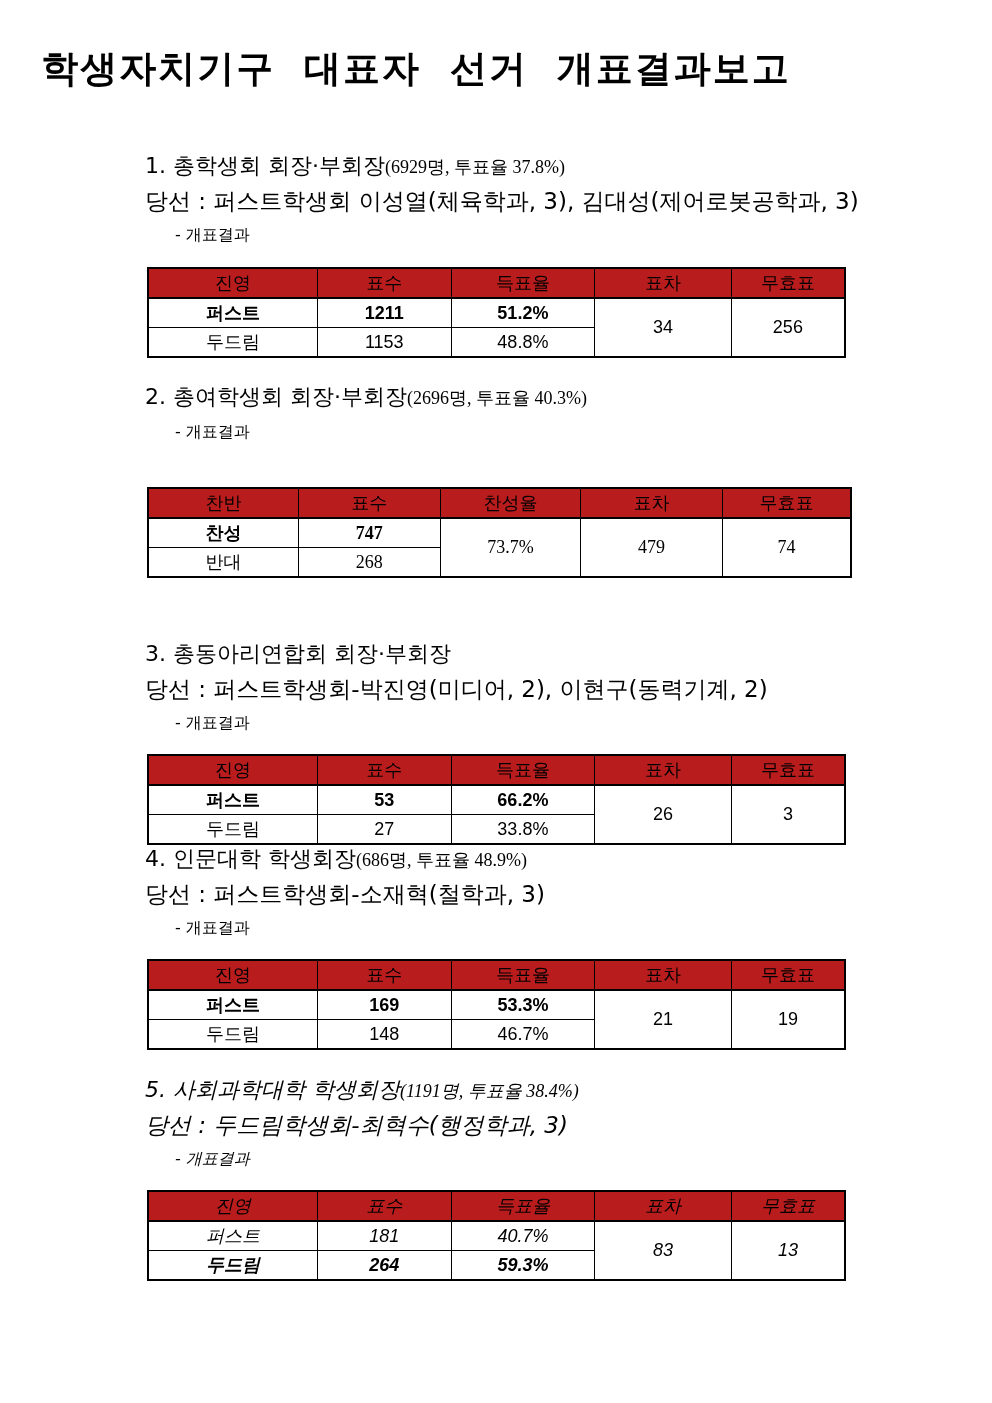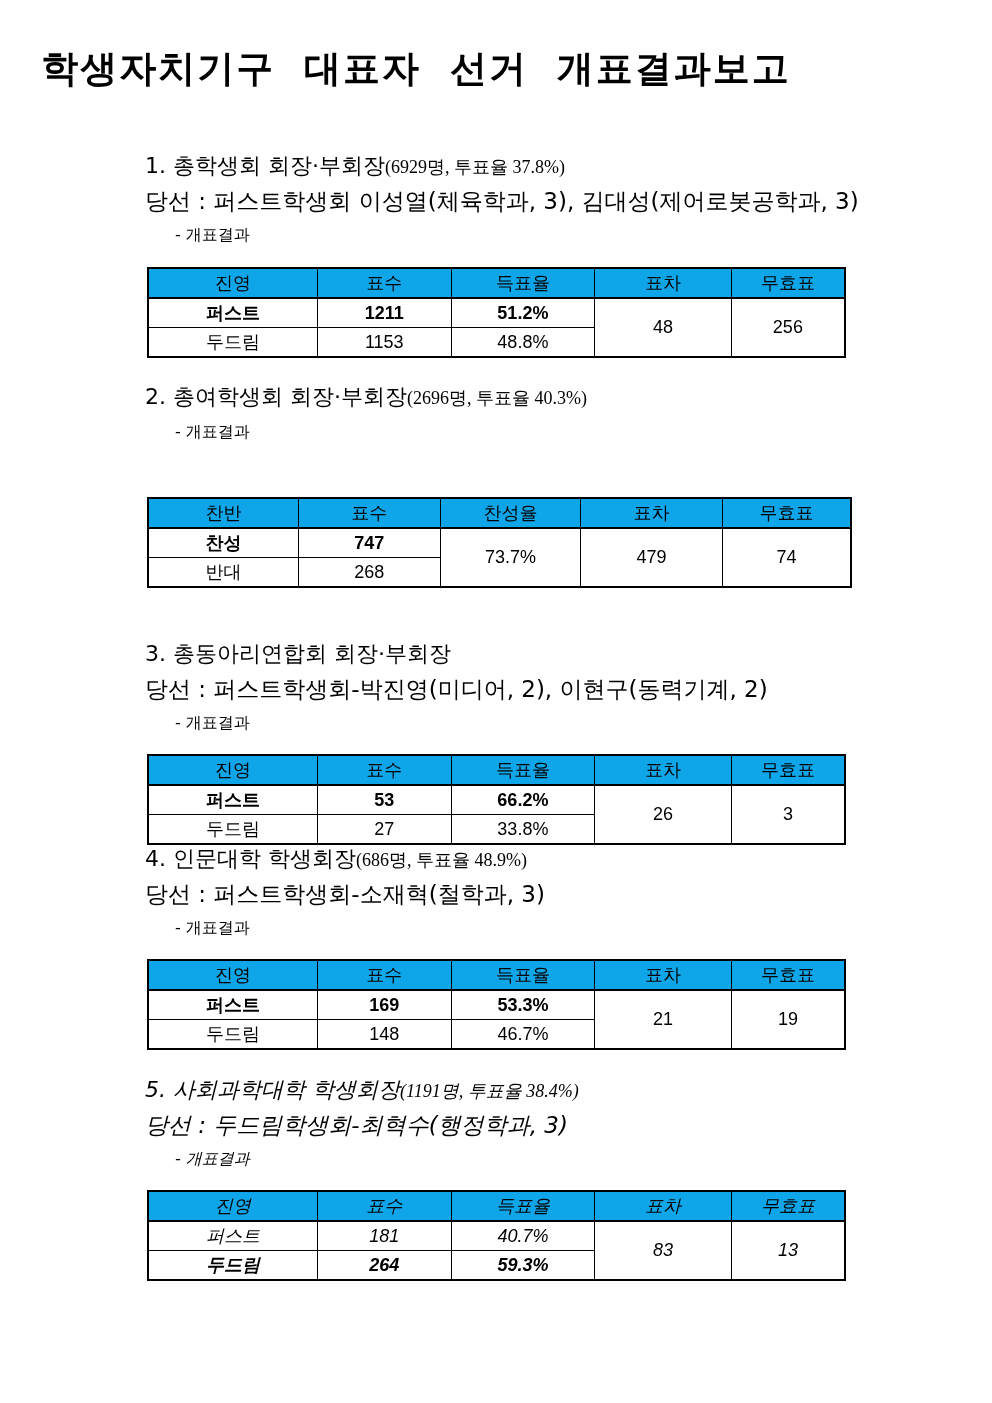--- a/index.html
+++ b/index.html
@@ -17,21 +17,21 @@
     .winner { font-size: 23px; height: 34px; line-height: 34px; white-space: nowrap; }
     .sublabel { font-size: 16px; height: 34px; line-height: 34px; padding-left: 30px; white-space: nowrap; }
     table.result {
       position: absolute; border-collapse: collapse; border: 2px solid #000;
       font-family: "Liberation Sans", "DejaVu Sans", sans-serif; font-size: 18px;
       left: 2px;
     }
     table.result th, table.result td {
       border: 1px solid #000; text-align: center; padding: 0; height: 28px;
     }
-    table.result th { background: #0ea5e9; font-weight: normal; border-bottom: 2px solid #000; margin-left: 21px; }
+    table.result th { background: #b91c1c; font-weight: normal; border-bottom: 2px solid #000; margin-left: 21px; }
     table.result td.bold { font-weight: bold; }
   </style>
 </head>
 <body>
 
 <div class="title">학생자치기구 대표자 선거 개표결과보고</div>
 
 <div class="section" style="top:148px;">
   <div class="sec-heading"><span>1. 총학생회 회장·부회장</span><span class="meta">(6929명, 투표율 37.8%)</span></div>
   <div class="winner">당선 : 퍼스트학생회 이성열(체육학과, 3), 김대성(제어로봇공학과, 3)</div>
@@ -49,36 +49,36 @@
       <th>진영</th>
       <th>표수</th>
       <th>득표율</th>
       <th>표차</th>
       <th>무효표</th>
     </tr>
     <tr>
       <td class="bold">퍼스트</td>
       <td class="bold">1211</td>
       <td class="bold">51.2%</td>
-      <td rowspan="2">48</td>
+      <td rowspan="2">34</td>
       <td rowspan="2">256</td>
     </tr>
     <tr>
       <td>두드림</td>
       <td>1153</td>
       <td>48.8%</td>
     </tr>
   </tbody>
     </table>
 </div>
 
 <div class="section" style="top:379px;">
   <div class="sec-heading"><span>2. 총여학생회 회장·부회장</span><span class="meta">(2696명, 투표율 40.3%)</span></div>
   <div class="sublabel">- 개표결과</div>
-  <table class="result" style="top:118px;width:705px;">
+  <table class="result" style="top:108px;width:705px;font-family:Liberation Serif, serif;">
     <colgroup>
         <col style="width:151px">
         <col style="width:142px">
         <col style="width:141px">
         <col style="width:142px">
         <col style="width:129px">
       </colgroup>
     <tbody>
         <tr>
       <th>찬반</th>

